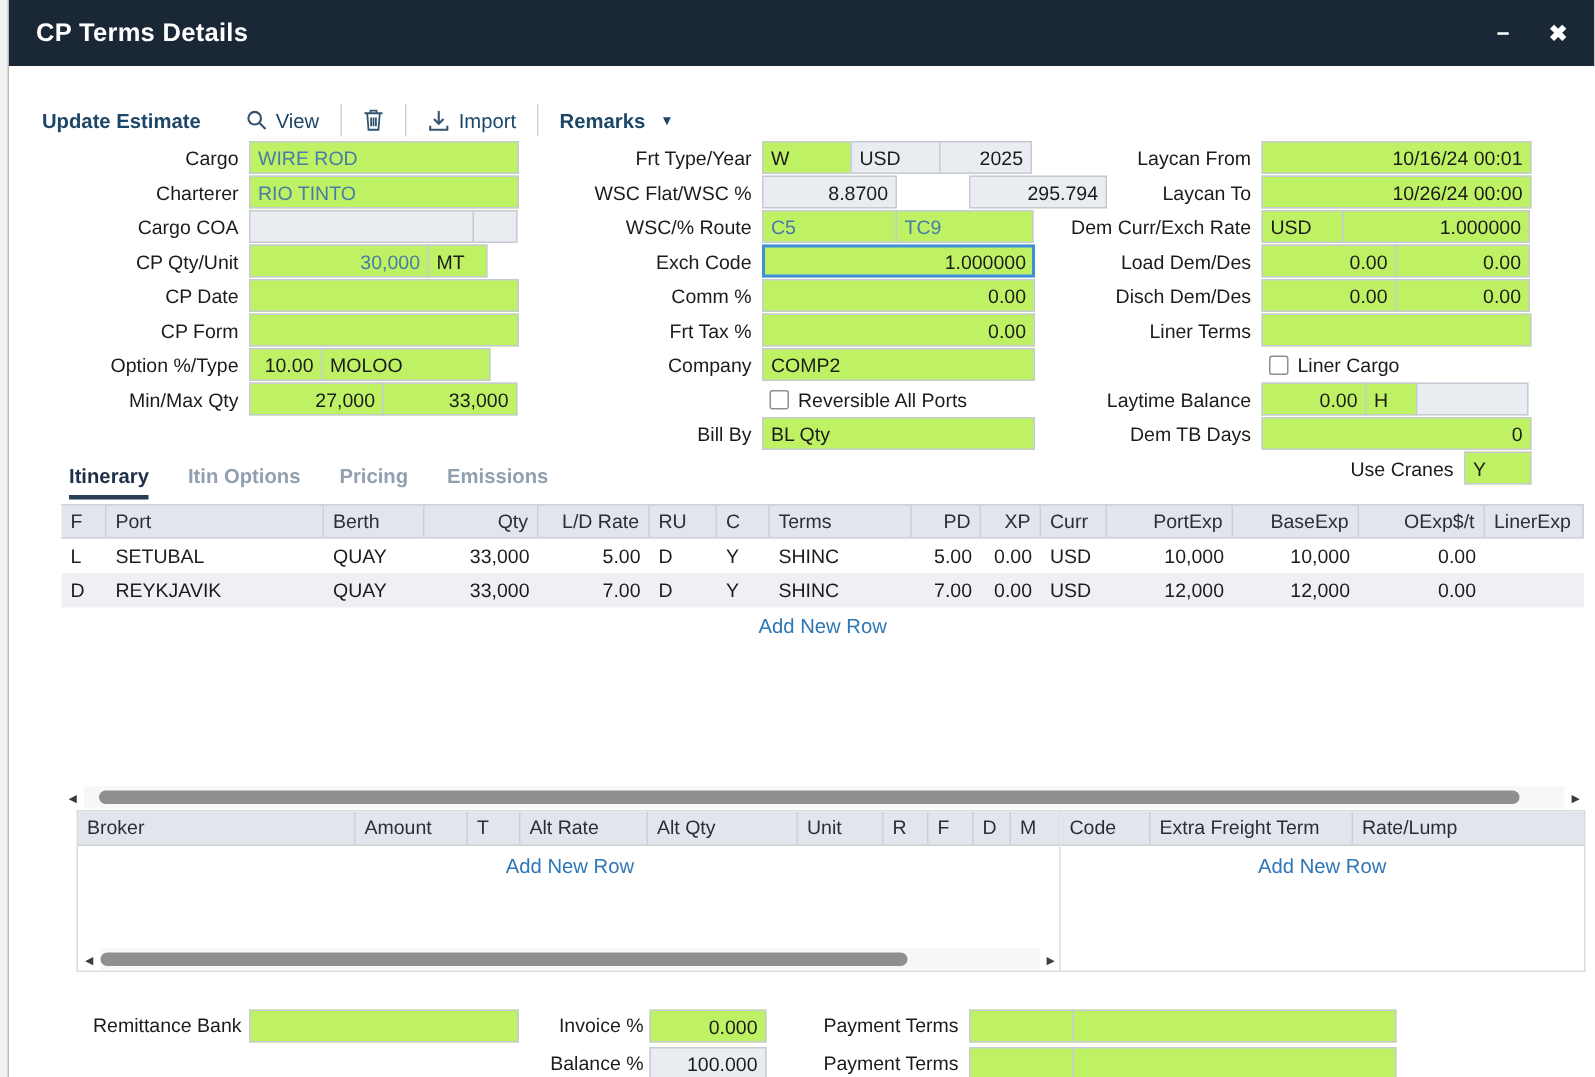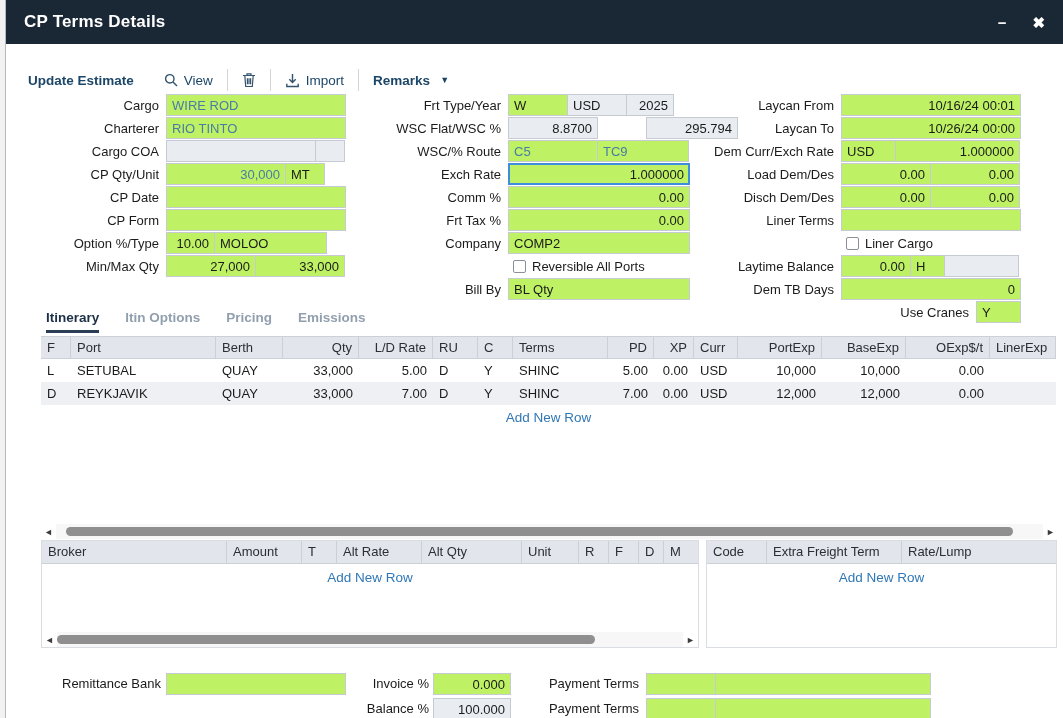--- a/index.html
+++ b/index.html
@@ -149,39 +149,39 @@
       </div>
     </div>
   </div>
 
   <div class="fcol" style="left:350px;top:94px;--lw:145px">
     <div class="frow">
       <div class="flabel">Frt Type/Year</div>
       <div class="fcells">
         <input class="fin" style="width: 60px;" value="W">
         <input class="fin dis" style="width: 60px;" value="USD">
-        <input class="fin dis ra" style="width: 48px;" value="2025">
+        <input class="fin dis ra" style="width: 62px;" value="2025">
       </div>
     </div>
     <div class="frow">
       <div class="flabel">WSC Flat/WSC %</div>
       <div class="fcells">
         <input class="fin dis ra" style="width: 90px;" value="8.8700">
         <input class="fin dis ra" style="width: 92px; margin-left: 48px;" value="295.794">
       </div>
     </div>
     <div class="frow">
       <div class="flabel">WSC/% Route</div>
       <div class="fcells">
         <input class="fin blue" style="width: 90px;" value="C5">
         <input class="fin blue" style="width: 92px;" value="TC9">
       </div>
     </div>
     <div class="frow">
-      <div class="flabel">Exch Rate</div>
+      <div class="flabel">Exch Code</div>
       <div class="fcells">
           <input class="fin ra focus" style="width: 182px;" value="1.000000">
         </div>
     </div>
     <div class="frow">
       <div class="flabel">Comm %</div>
       <div class="fcells">
           <input class="fin ra" style="width: 182px;" value="0.00">
         </div>
     </div>
@@ -344,21 +344,21 @@
   <div class="addrow" style="left:35px;top:409px;width:1015px">Add New Row</div>
 
   <div class="hscroll" style="left:35px;top:524px;width:1017px">
     <span class="sarrow">◄</span>
     <div class="strack">
         <div class="sthumb" style="left:1%;width:96%"></div>
       </div>
     <span class="sarrow">►</span>
   </div>
 
-  <div class="panel" style="left:35px;top:540px;width:658px;height:108px">
+  <div class="panel" style="left:45px;top:540px;width:658px;height:108px">
     <div class="grid" style="width:657px">
         <div class="trow thead">
           <div class="tcell" style="width: 185px;">Broker</div>
           <div class="tcell" style="width: 75px;">Amount</div>
           <div class="tcell" style="width: 35px;">T</div>
           <div class="tcell" style="width: 85px;">Alt Rate</div>
           <div class="tcell" style="width: 100px;">Alt Qty</div>
           <div class="tcell" style="width: 57px;">Unit</div>
           <div class="tcell" style="width: 30px;">R</div>
           <div class="tcell" style="width: 30px;">F</div>

